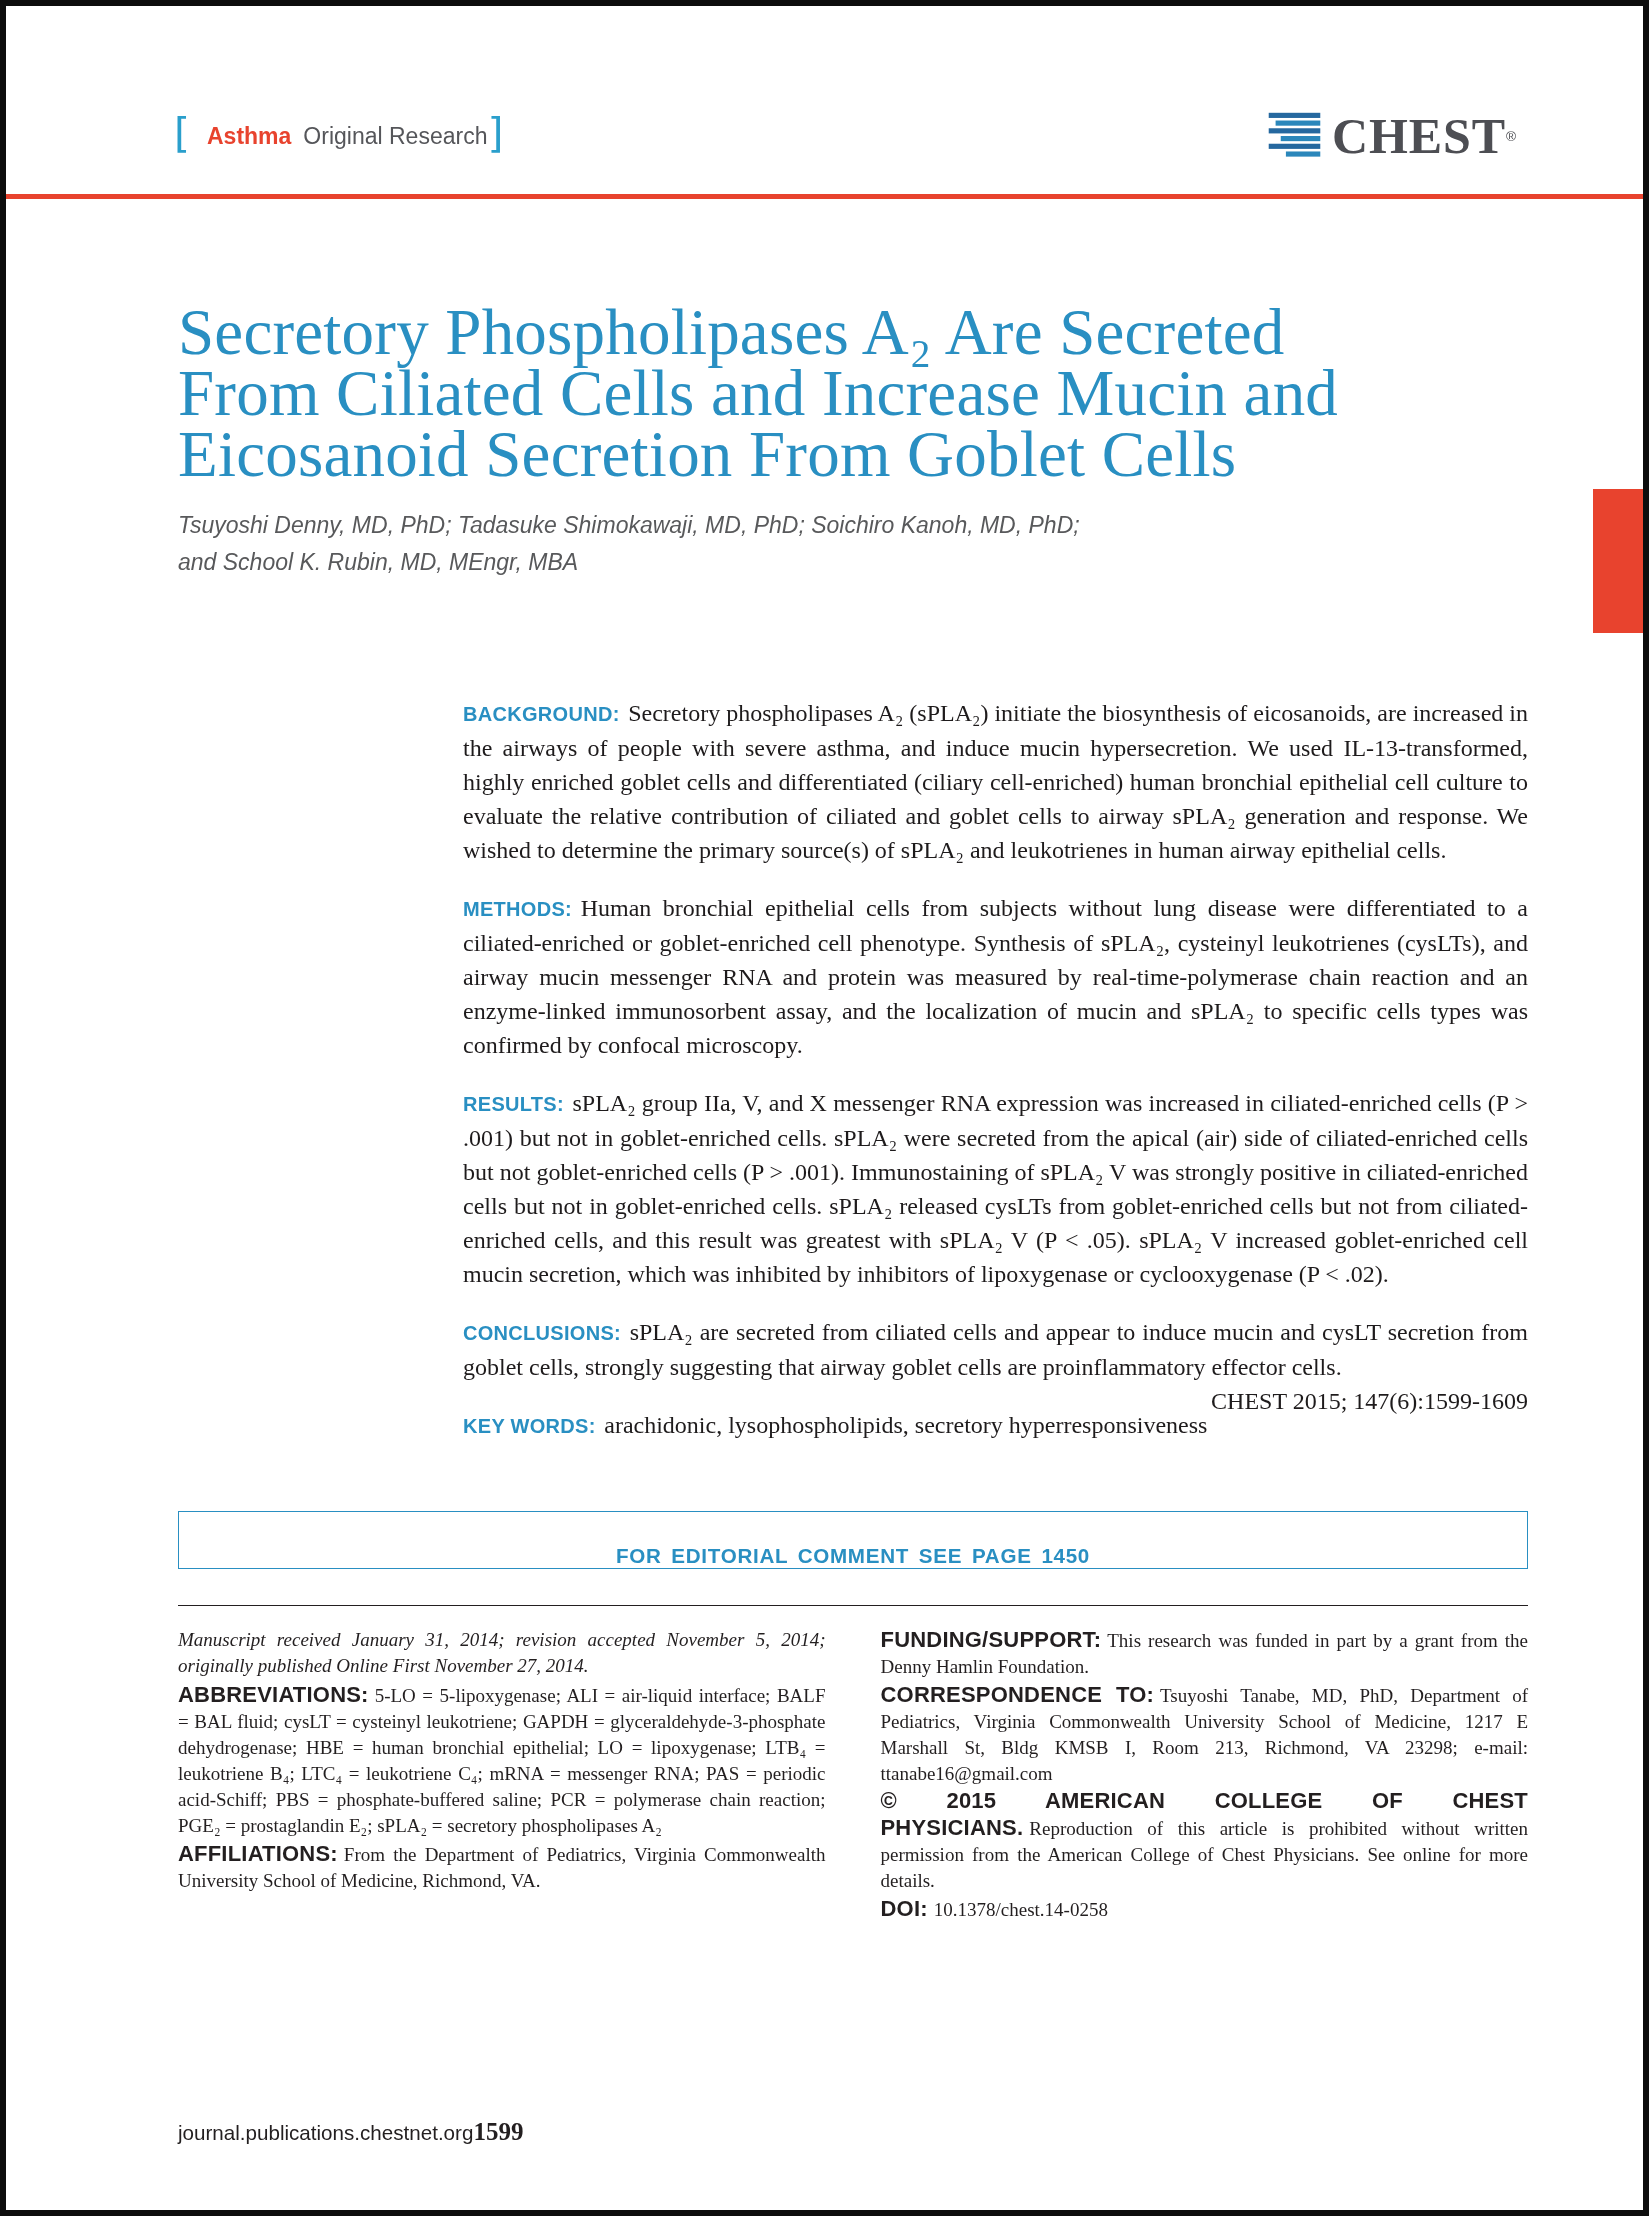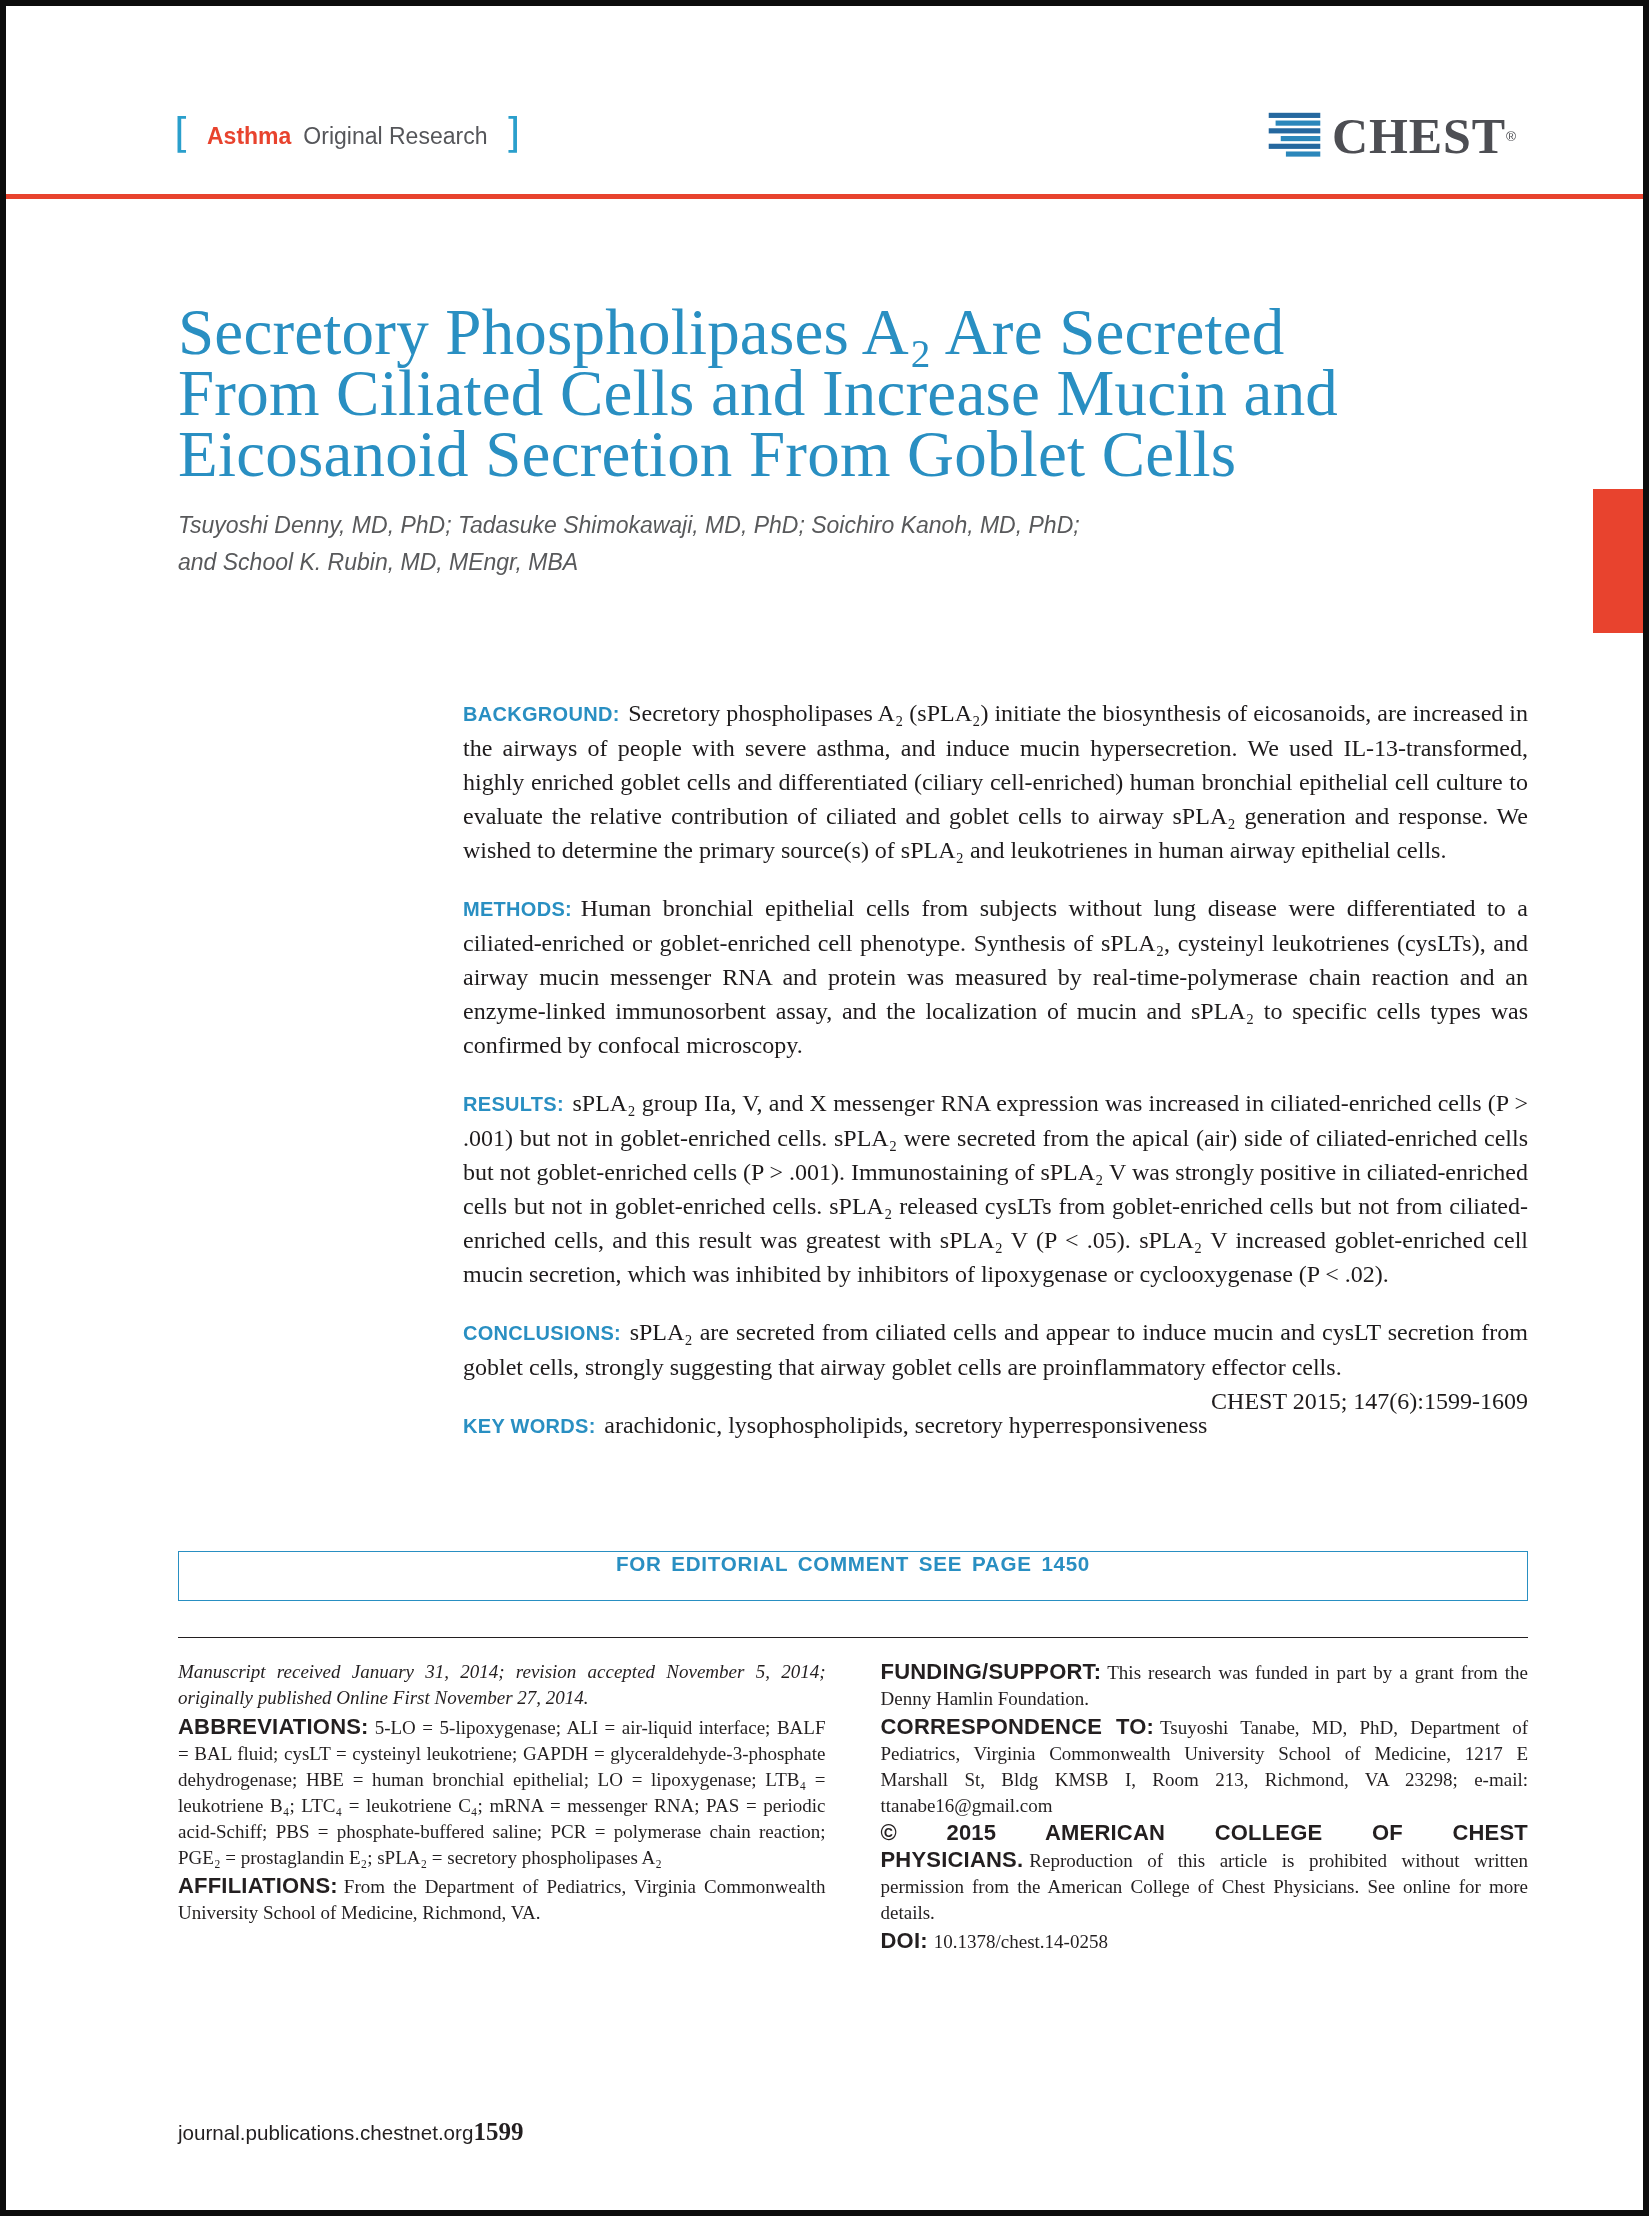--- a/index.html
+++ b/index.html
@@ -18,21 +18,21 @@
 
   
   .header {
     position: absolute;
     top: 105px; left: 168px; right: 127px;
     display: flex; justify-content: space-between; align-items: center;
   }
   .article-tag { display: flex; align-items: center; font-family: "Liberation Sans", "DejaVu Sans", sans-serif; font-size: 23px; }
   .bracket { color: #2a9fcc; font-size: 41px; font-weight: 400; line-height: 1; position: relative; top: -2.6px; font-family: "DejaVu Sans", sans-serif; }
   .tag-category { color: #e8432e; font-weight: 700; margin: 0 12px 0 17px; }
-  .tag-type { color: #55565a; margin-right: 17px; }
+  .tag-type { color: #55565a; }
 
   .logo { display: flex; align-items: center; }
   .logo-icon { margin-right: 10.3px; display: block; }
   .logo-text { font-family: "Liberation Serif", "DejaVu Serif", serif; font-weight: 700; font-size: 50px; color: #4d4e53; letter-spacing: 0.9px; line-height: 1; }
   .logo-reg { font-size: 13.7px; color: #4d4e53; vertical-align: 24px; font-family: "Liberation Sans", sans-serif; }
 
   .red-rule { position: absolute; top: 188px; left: 0; right: 0; height: 5.2px; background: #e8432e; }
 
   .side-tab { position: absolute; top: 483px; right: 0; width: 50px; height: 144px; background: #e8432e; }
 
@@ -49,22 +49,22 @@
   .ab-para { margin: 0 0 24px 0; font-size: 24px; line-height: 34px; text-align: justify; color: #1e1b1c; }
   .ab-label {
     font-family: "Liberation Sans", "DejaVu Sans", sans-serif;
     font-weight: 700; font-size: 20px; color: #298fc2;
     letter-spacing: 0.3px; margin-right: 8.6px;
   }
   .citation { float: right; font-weight: 400; }
   .keywords { margin: 10.3px 0 0 0; font-size: 24px; line-height: 34px; color: #1e1b1c; }
 
   .editorial-box {
-    margin-top: 108px; height: 50px; border: 1.7px solid #298fc2;
-    display: flex; align-items: flex-start; justify-content: center;
+    margin-top: 68px; height: 58px; border: 1.7px solid #298fc2;
+    display: flex; align-items: flex-end; justify-content: center;
   }
   .editorial-text {
     font-family: "Liberation Sans", "DejaVu Sans", sans-serif;
     font-weight: 700; font-size: 20.6px; color: #298fc2;
     letter-spacing: 0.7px; word-spacing: 3.4px;
   }
 
   
   .footnotes {
     margin-top: 36px; border-top: 1.7px solid #231f20; padding-top: 20.6px;

